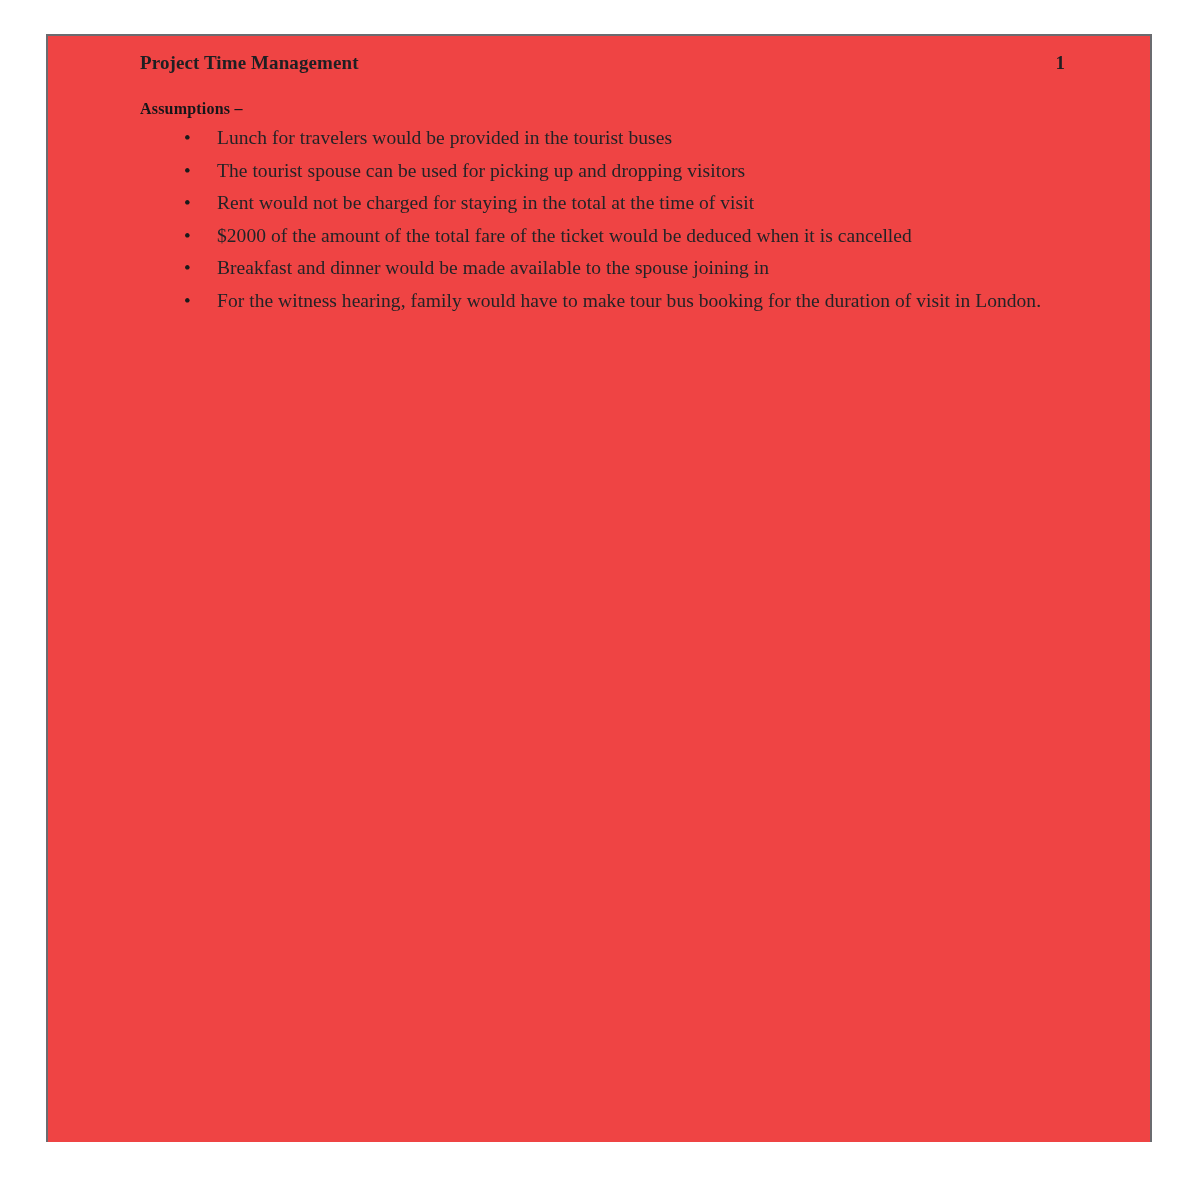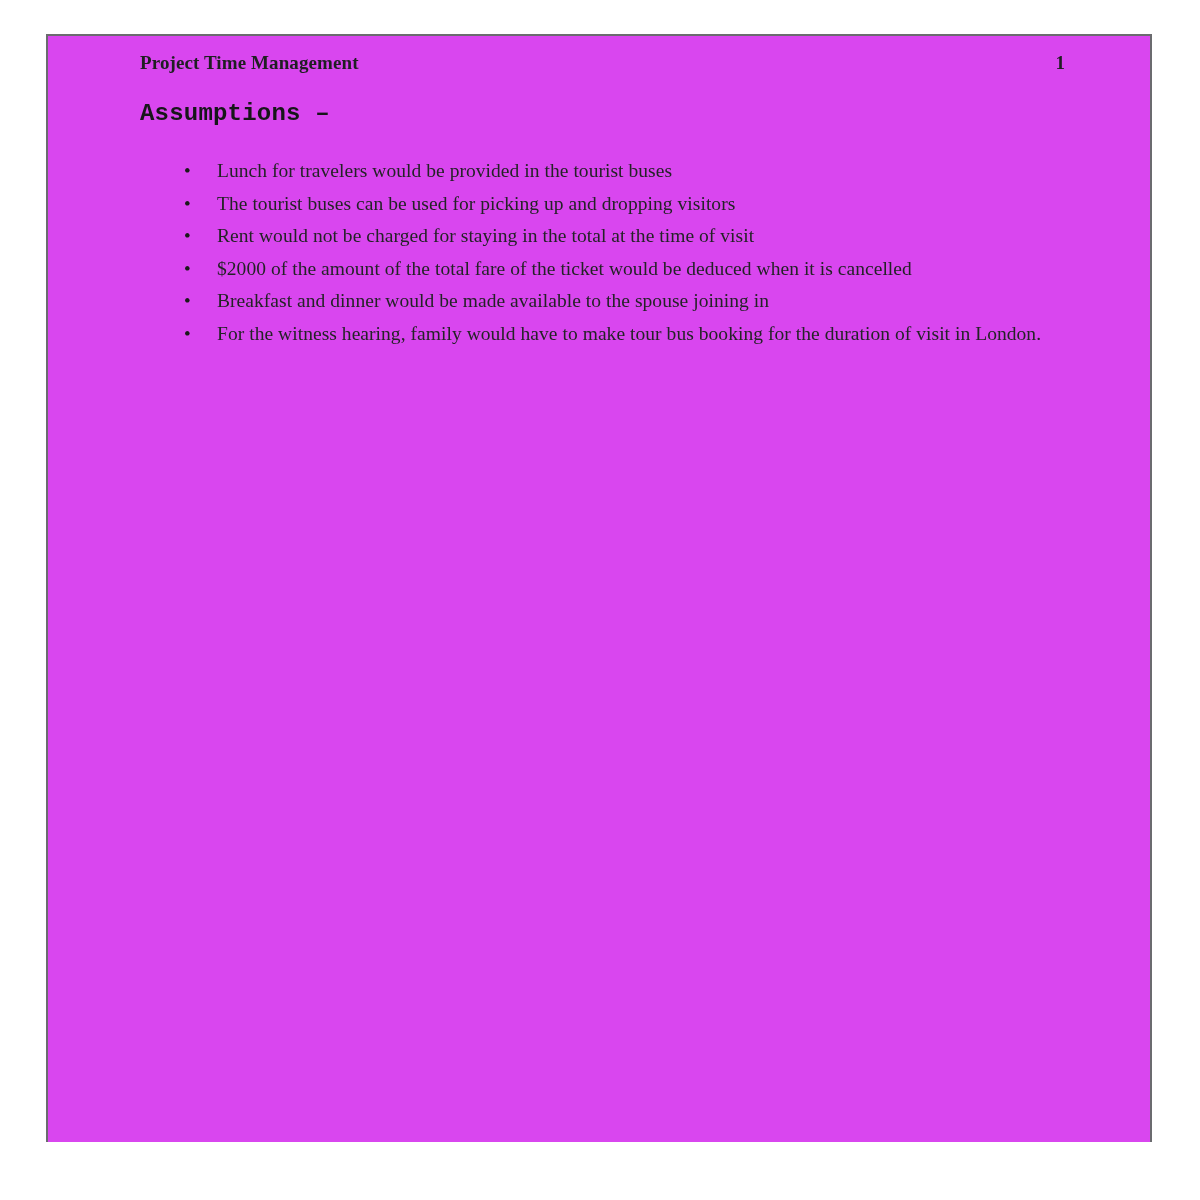--- a/index.html
+++ b/index.html
@@ -22,21 +22,21 @@
   }
 
   
   #page {
     position: absolute;
     left: 46px;
     top: 34px;
     width: 1106px;
     height: 1108px;
     box-sizing: border-box;
-    background: #d946ef;
+    background: #ef4444;
     border-left: 2px solid #6b6b6f;
     border-top: 2px solid #6b6b6f;
     border-right: 2px solid #6b6b6f;
     border-bottom: none;
   }
 
   
   #doc-header {
     position: absolute;
     left: 92px;
@@ -60,27 +60,26 @@
 
   
   #content {
     position: absolute;
     left: 92px;
     top: 64px;
     width: 975px;
   }
 
   .section-heading {
-    font-size: 24px;
+    font-size: 16px;
     font-weight: bold;
     letter-spacing: 0.2px;
     color: #161619;
-    margin: 0 0 28px 0;
+    margin: 0 0 4px 0;
     white-space: nowrap;
-    font-family: Liberation Mono, monospace;
   }
 
   ul.assumption-list {
     list-style: none;
     margin: 0;
     padding: 0;
   }
 
   ul.assumption-list > li {
     position: relative;
@@ -121,21 +120,21 @@
 
       <p class="section-heading">Assumptions –</p>
 
       <ul class="assumption-list">
         <li>
           <span class="bullet-glyph">•</span>
           <span class="item-text">Lunch for travelers would be provided in the tourist buses</span>
         </li>
         <li>
           <span class="bullet-glyph">•</span>
-          <span class="item-text">The tourist buses can be used for picking up and dropping visitors</span>
+          <span class="item-text">The tourist spouse can be used for picking up and dropping visitors</span>
         </li>
         <li>
           <span class="bullet-glyph">•</span>
           <span class="item-text">Rent would not be charged for staying in the total at the time of visit</span>
         </li>
         <li>
           <span class="bullet-glyph">•</span>
           <span class="item-text">$2000 of the amount of the total fare of the ticket would be deduced when it is cancelled</span>
         </li>
         <li>

